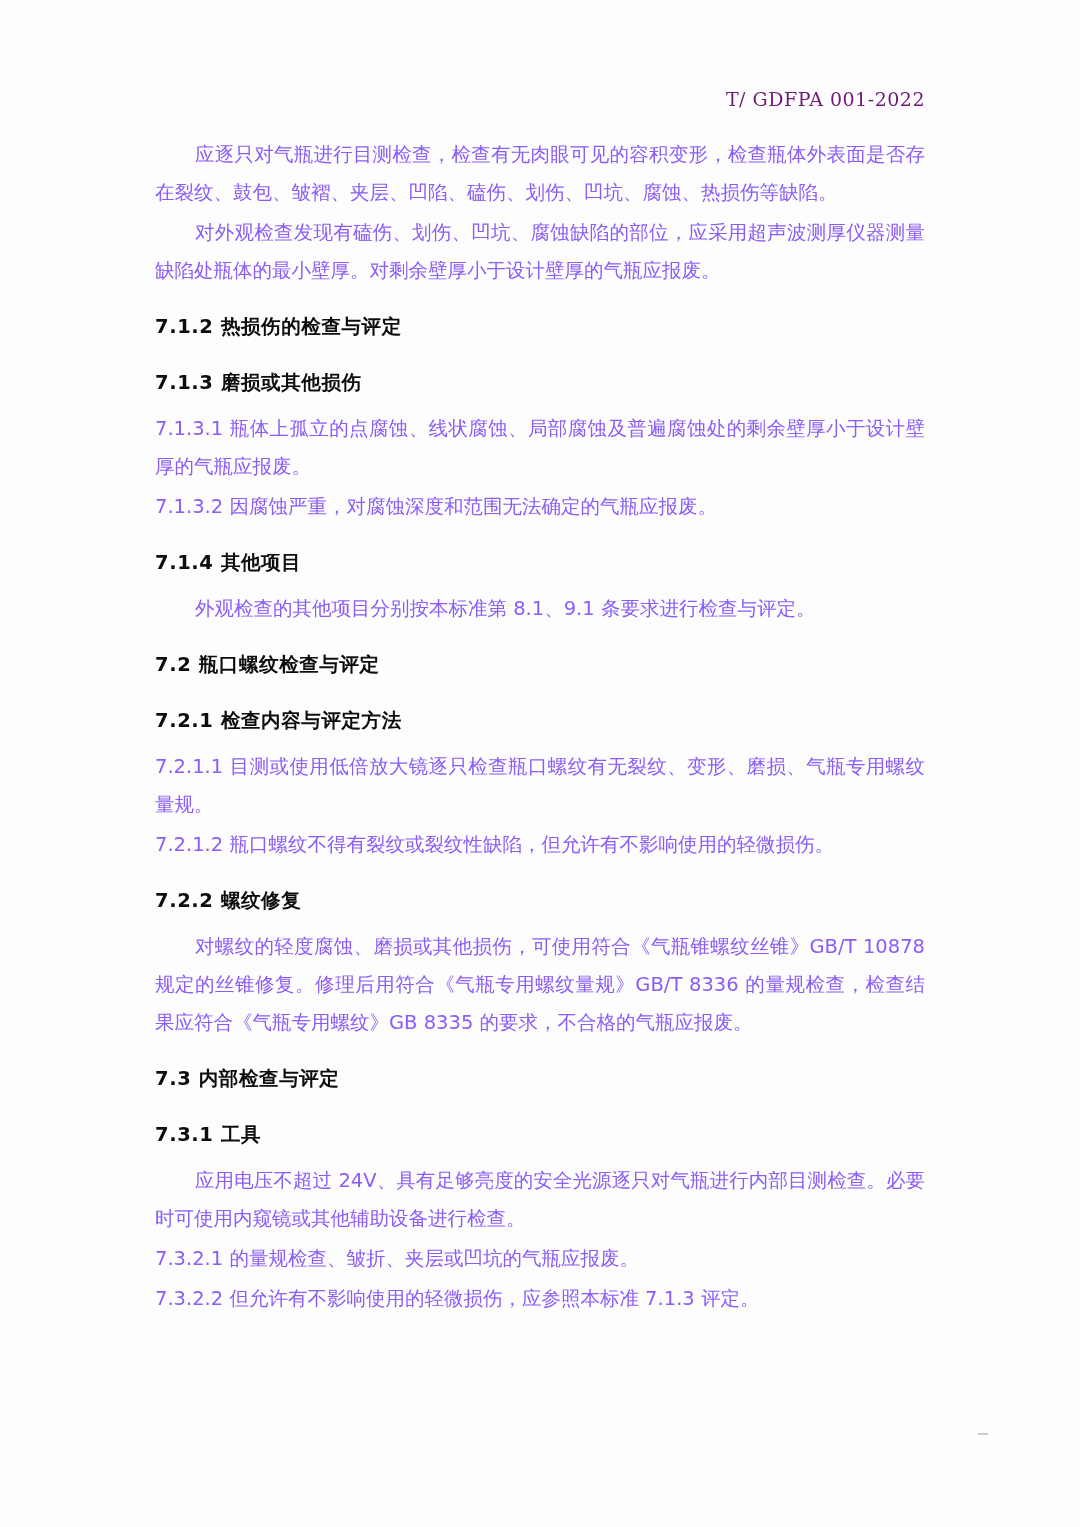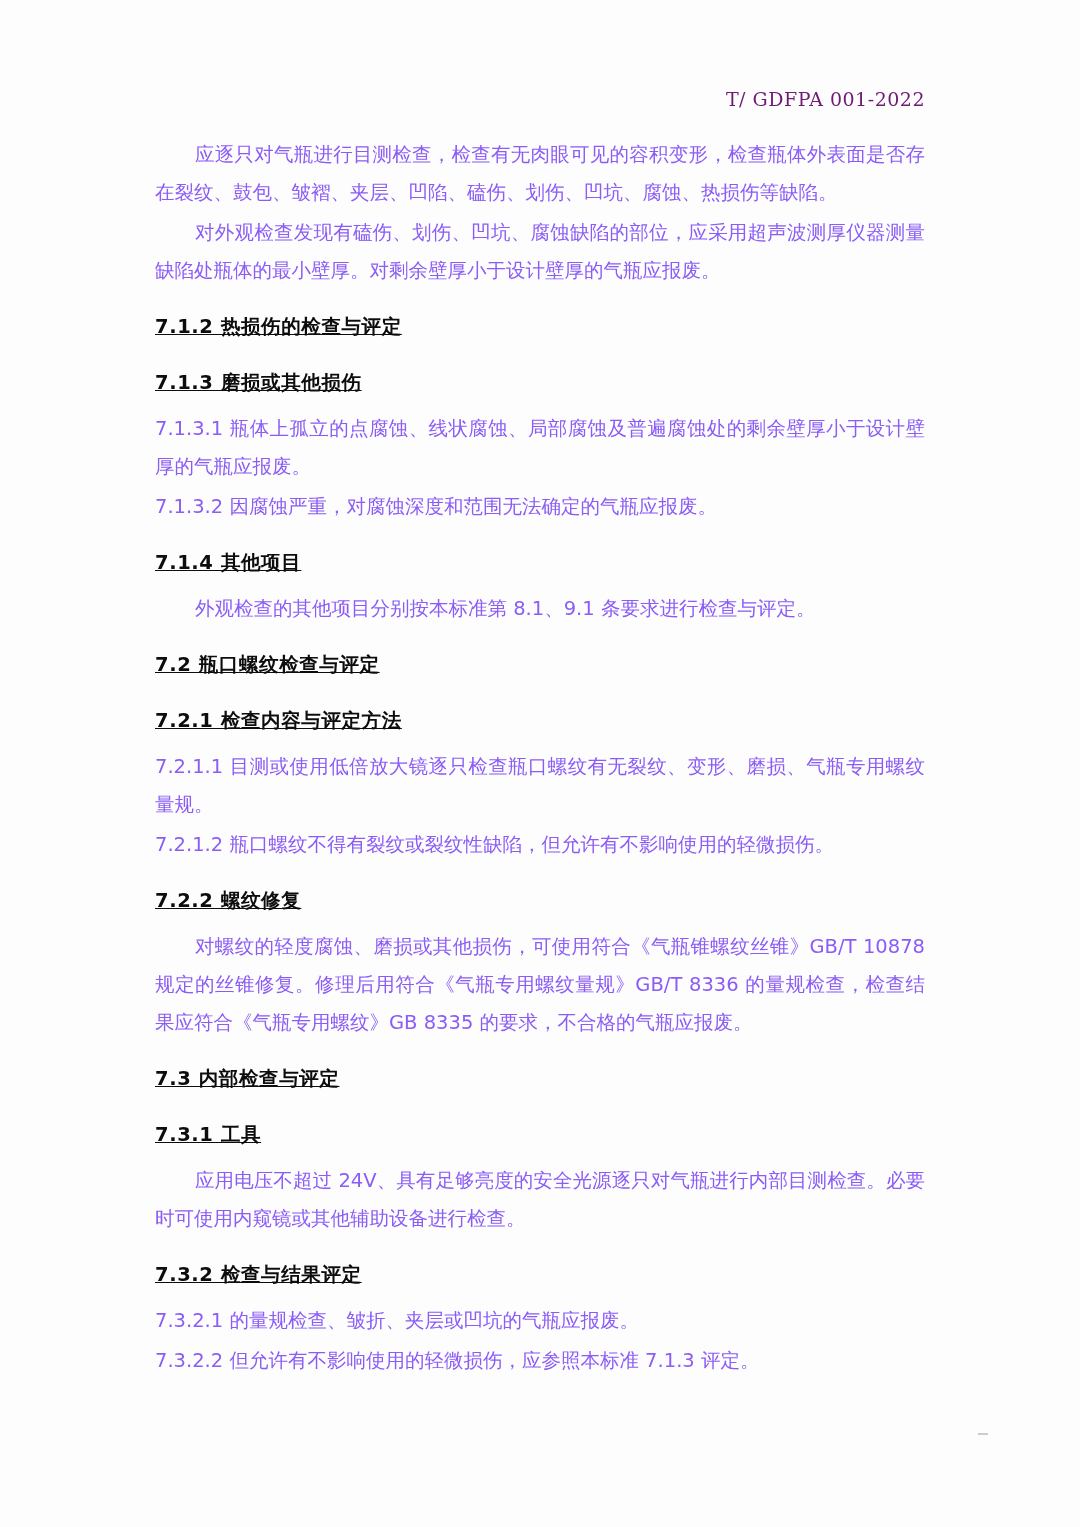--- a/index.html
+++ b/index.html
@@ -47,21 +47,20 @@
   .para.indent {
     text-indent: 40px;
   }
   .heading {
     font-size: 19.5px;
     line-height: 38px;
     font-weight: bold;
     color: #0d0d0d;
     margin: 18px 0 8px 0;
     letter-spacing: 0.6px;
-    text-decoration: underline;
   }
   .footer-mark {
     position: absolute;
     right: 92px;
     bottom: 92px;
     width: 10px;
     height: 2px;
     background: #cccccc;
   }
 </style>
@@ -82,19 +81,18 @@
         <div class="para indent">外观检查的其他项目分别按本标准第 8.1、9.1 条要求进行检查与评定。</div>
         <div class="heading">7.2  瓶口螺纹检查与评定</div>
         <div class="heading">7.2.1  检查内容与评定方法</div>
         <div class="para">7.2.1.1  目测或使用低倍放大镜逐只检查瓶口螺纹有无裂纹、变形、磨损、气瓶专用螺纹量规。</div>
         <div class="para">7.2.1.2  瓶口螺纹不得有裂纹或裂纹性缺陷，但允许有不影响使用的轻微损伤。</div>
         <div class="heading">7.2.2  螺纹修复</div>
         <div class="para indent">对螺纹的轻度腐蚀、磨损或其他损伤，可使用符合《气瓶锥螺纹丝锥》GB/T 10878 规定的丝锥修复。修理后用符合《气瓶专用螺纹量规》GB/T 8336 的量规检查，检查结果应符合《气瓶专用螺纹》GB 8335 的要求，不合格的气瓶应报废。</div>
         <div class="heading">7.3  内部检查与评定</div>
         <div class="heading">7.3.1  工具</div>
         <div class="para indent">应用电压不超过 24V、具有足够亮度的安全光源逐只对气瓶进行内部目测检查。必要时可使用内窥镜或其他辅助设备进行检查。</div>
-        <div class="heading">7.3.2  检查与结果评定</div>
         <div class="para">7.3.2.1  的量规检查、皱折、夹层或凹坑的气瓶应报废。</div>
         <div class="para">7.3.2.2  但允许有不影响使用的轻微损伤，应参照本标准 7.1.3 评定。</div>
       </div>
   </div>
   <div class="footer-mark"></div>
 </div>
 
 </body></html>

